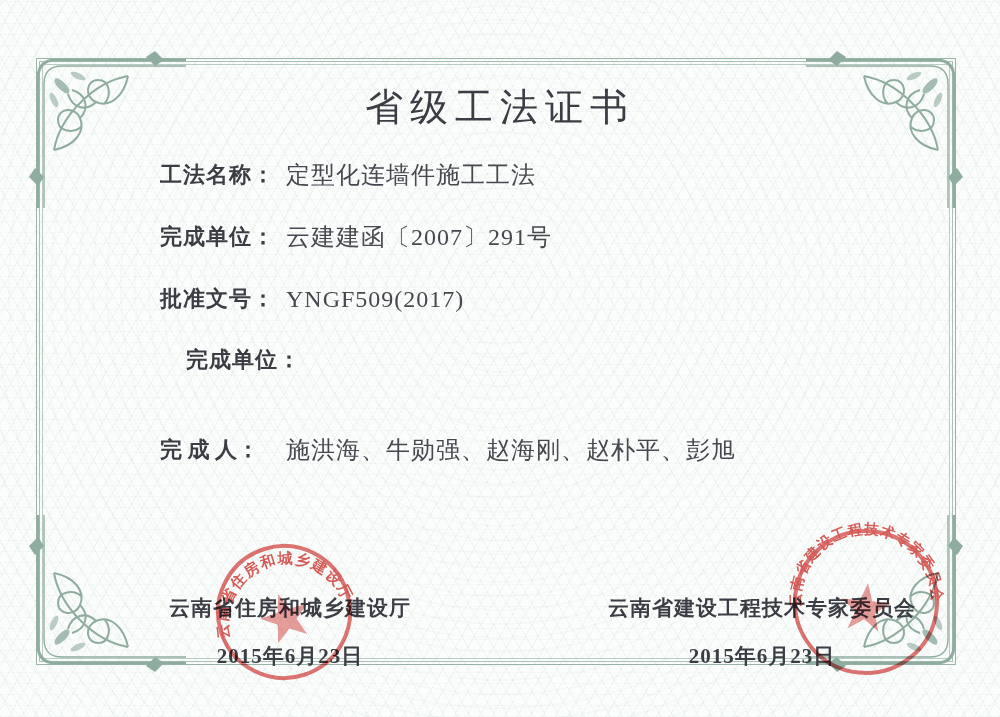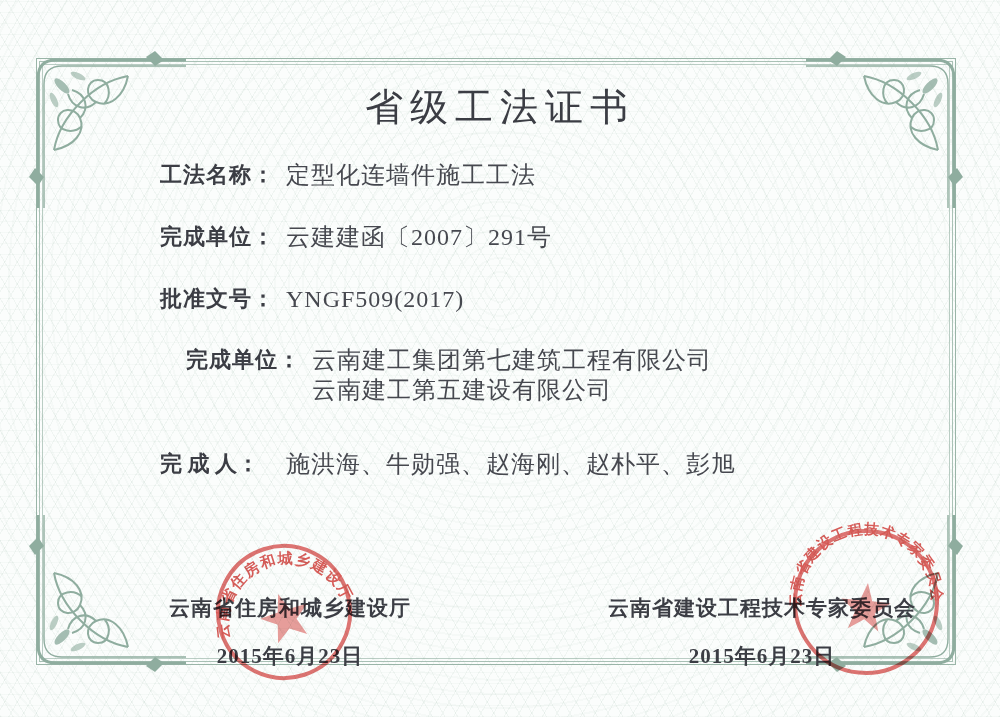--- a/index.html
+++ b/index.html
@@ -45,21 +45,21 @@
   .row{position:absolute;left:160px;width:720px;height:30px;}
   .row .label{
     display:inline-block;width:122px;font-size:22px;font-weight:bold;
     color:var(--ink);letter-spacing:1px;vertical-align:top;
   }
   .row .value{
     display:inline-block;margin-left:0;font-size:24px;color:#46484f;
     letter-spacing:1px;vertical-align:top;line-height:30px;
   }
   .row .value .vline{display:block;}
-  .r1{top:160px;} .r2{top:222px;} .r3{top:284px;} .r4{top:345px;height:62px;margin-left:26px;} .r5{top:449px;}
+  .r1{top:160px;} .r2{top:222px;} .r3{top:284px;} .r4{top:345px;height:62px;margin-left:26px;} .r5{top:435px;}
   .r5 .label{letter-spacing:0;}
   
   .sig{position:absolute;text-align:center;color:var(--ink);}
   .sig .org{font-size:21px;font-weight:bold;letter-spacing:1px;}
   .sig .date{font-size:21px;font-weight:bold;margin-top:20px;letter-spacing:1px;}
   .sig-left{left:130px;top:594px;width:320px;}
   .sig-right{left:592px;top:594px;width:340px;}
   
   .seal{position:absolute;mix-blend-mode:multiply;opacity:.85;}
   .seal-left{left:199px;top:527px;width:170px;height:170px;transform:rotate(-18deg);}
@@ -151,24 +151,20 @@
   <div class="row r2">
     <span class="label">完成单位：</span>
     <span class="value">云建建函〔2007〕291号</span>
   </div>
   <div class="row r3">
     <span class="label">批准文号：</span>
     <span class="value">YNGF509(2017)</span>
   </div>
   <div class="row r4">
     <span class="label">完成单位：</span>
-    <span class="value">
-      <span class="vline">云南建工集团第七建筑工程有限公司</span>
-      <span class="vline">云南建工第五建设有限公司</span>
-    </span>
   </div>
   <div class="row r5">
     <span class="label">完 成 人：</span>
     <span class="value">施洪海、牛勋强、赵海刚、赵朴平、彭旭</span>
   </div>
 
   <div class="sig sig-left">
     <div class="org">云南省住房和城乡建设厅</div>
     <div class="date">2015年6月23日</div>
   </div>

